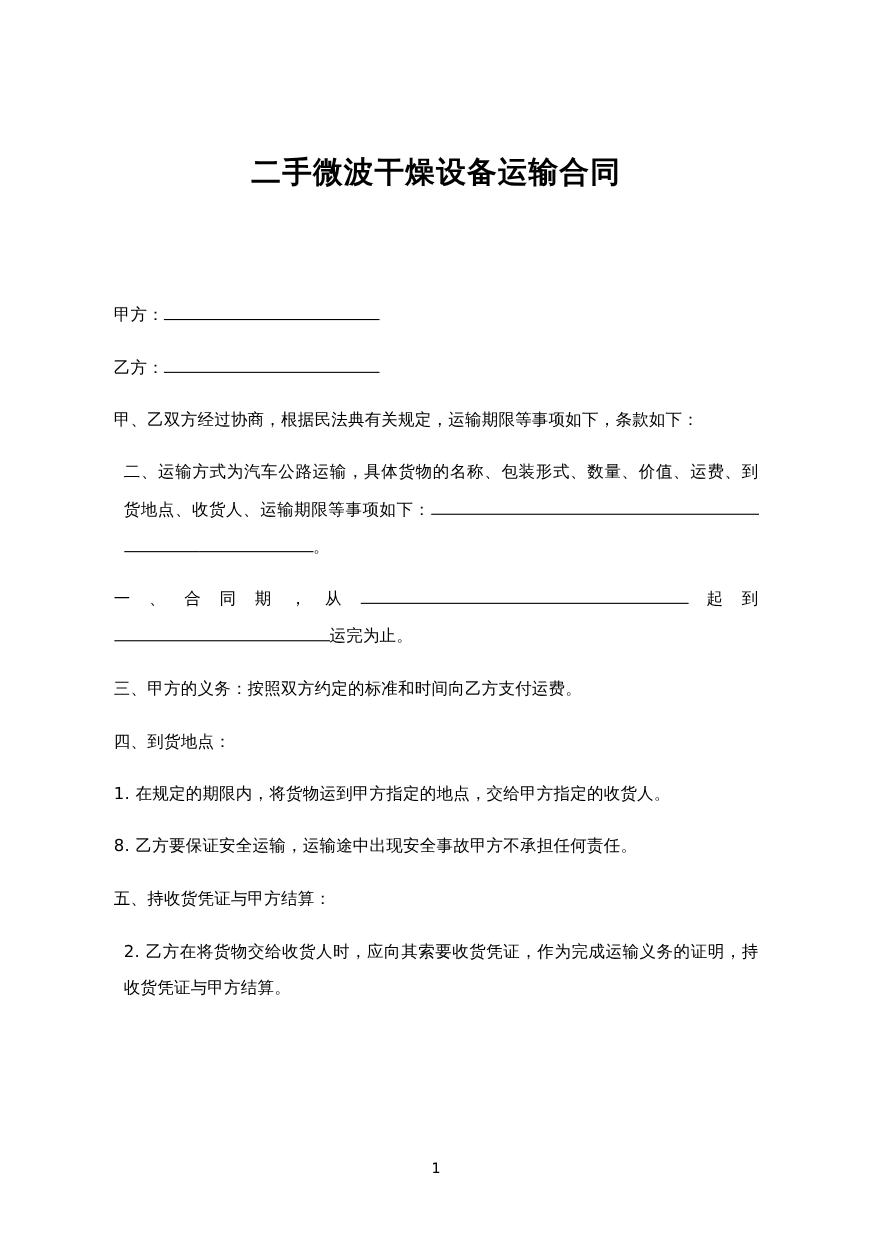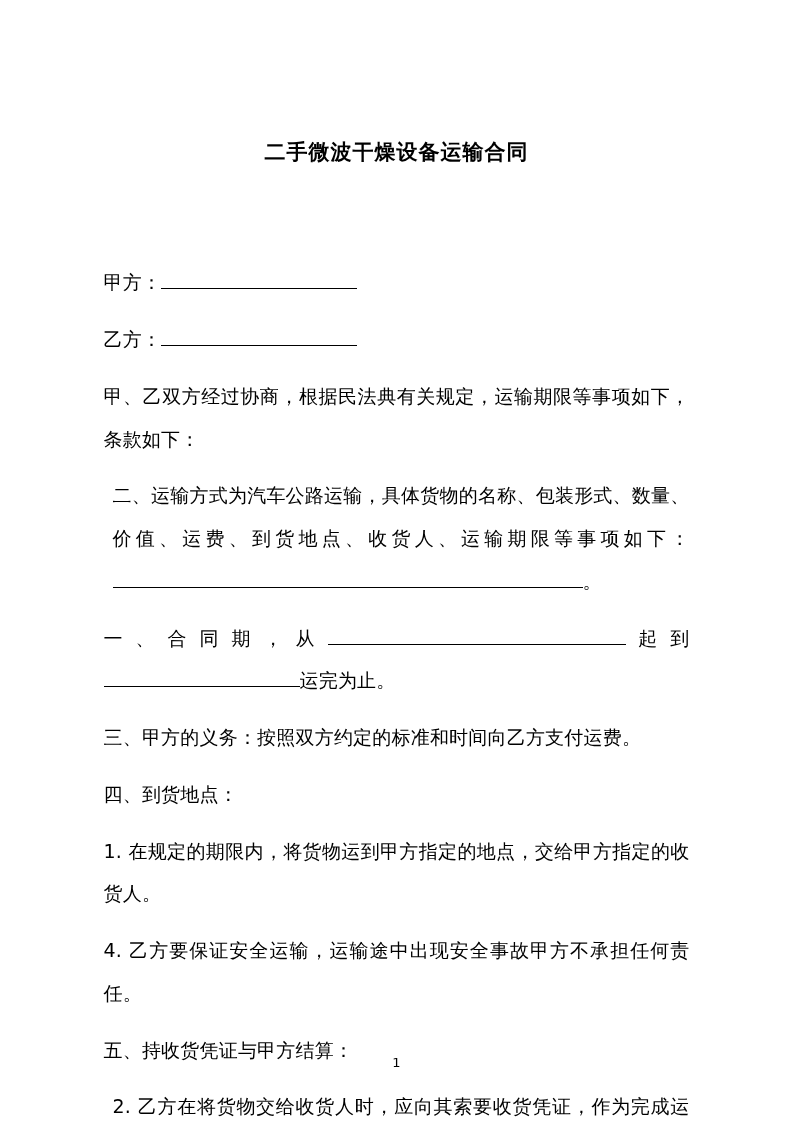--- a/index.html
+++ b/index.html
@@ -17,35 +17,35 @@
   }
   .page {
     position: relative;
     width: 793px;
     height: 1122px;
     box-sizing: border-box;
     padding: 0;
   }
   .doc-title {
     text-align: center;
-    font-size: 21px;
+    font-size: 27px;
     font-weight: bold;
     letter-spacing: 1px;
     margin: 0;
     padding-top: 138px;
     line-height: 1.4;
   }
   .body-block {
     margin: 0 auto;
     padding-top: 94px;
     width: 586px;
     box-sizing: border-box;
   }
   p.para {
-    font-size: 19px;
+    font-size: 15px;
     line-height: 2.25;
     margin: 0 0 14px 0;
     text-align: justify;
     letter-spacing: 0.2px;
   }
   p.indent1 {
     padding-left: 9px;
   }
   .blank {
     display: inline-block;
@@ -93,21 +93,21 @@
     <p class="para">
       <span>一、合同期，从</span><span class="blank b-xlong"></span><span>起到</span><span class="blank b-long"></span><span>运完为止。</span>
     </p>
 
     <p class="para">三、甲方的义务：按照双方约定的标准和时间向乙方支付运费。</p>
 
     <p class="para">四、到货地点：</p>
 
     <p class="para">1. 在规定的期限内，将货物运到甲方指定的地点，交给甲方指定的收货人。</p>
 
-    <p class="para">4. 乙方要保证安全运输，运输途中出现安全事故甲方不承担任何责任。</p>
+    <p class="para">8. 乙方要保证安全运输，运输途中出现安全事故甲方不承担任何责任。</p>
 
     <p class="para">五、持收货凭证与甲方结算：</p>
 
 
     <p class="para indent1">2. 乙方在将货物交给收货人时，应向其索要收货凭证，作为完成运输义务的证明，持收货凭证与甲方结算。</p>
 
   </div>
 
   <div class="page-number">1</div>
 

